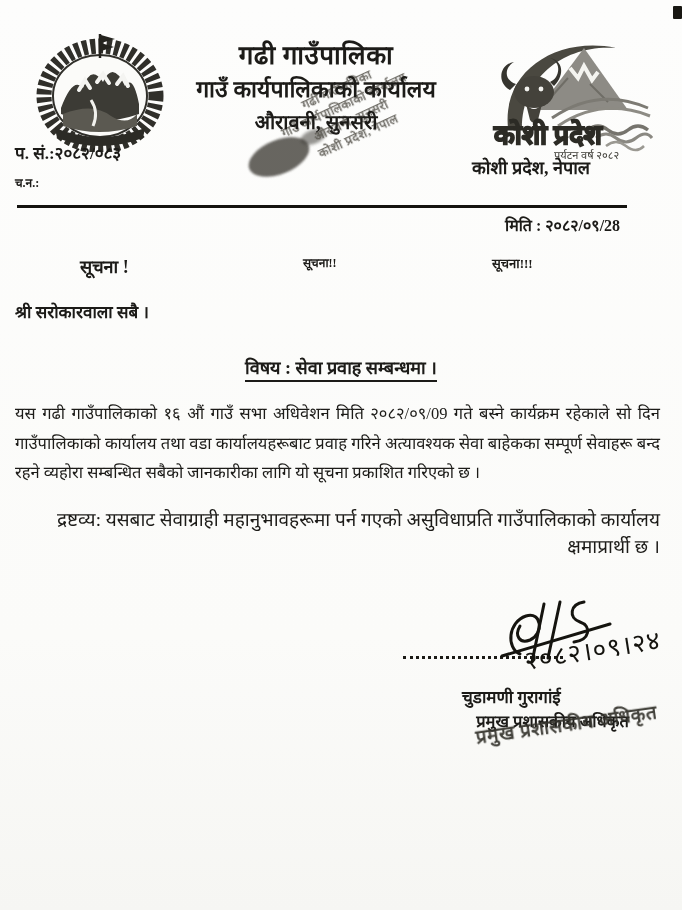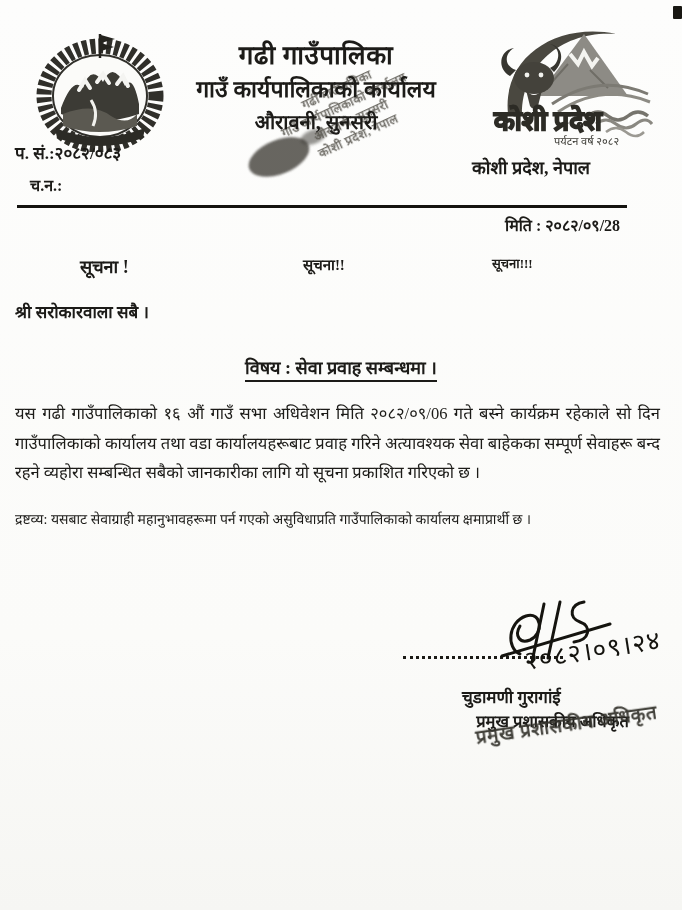--- a/index.html
+++ b/index.html
@@ -16,21 +16,21 @@
     overflow:hidden;
   }
   .abs{position:absolute;}
   .b{font-weight:bold;}
   
   .hdr-center{left:150px;right:200px;text-align:center;}
   .title1{top:36px;font-size:26px;letter-spacing:.5px;}
   .title2{top:72px;font-size:23px;}
   .title3{top:108px;font-size:20px;}
   .refno{left:15px;top:141px;font-size:17px;}
-  .chno{left:15px;top:174px;font-size:16px;margin-left:15px;}
+  .chno{left:15px;top:174px;font-size:12px;}
   .province{left:472px;top:155px;font-size:18px;}
   .rule{left:17px;top:205px;width:610px;height:3px;background:#14130f;}
   .dateline{top:214px;left:505px;width:125px;font-size:16px;}
   
   .stamp-center{
     left:236px;top:128px;width:215px;
     transform:rotate(-25deg);transform-origin:left top;
     color:rgba(84,82,74,.82);
     font-size:12.5px;line-height:17px;text-align:center;
     filter:blur(.35px);letter-spacing:.4px;font-weight:bold;
@@ -38,36 +38,36 @@
   .stamp-blob{
     left:247px;top:140px;width:64px;height:34px;border-radius:50%;
     background:rgba(66,64,58,.8);transform:rotate(-22deg);filter:blur(1.2px);
   }
   .stamp-blob2{
     left:300px;top:130px;width:26px;height:14px;border-radius:50%;
     background:rgba(66,64,58,.55);transform:rotate(-20deg);filter:blur(1.5px);
   }
   
   .notice1{left:80px;top:254px;font-size:18px;}
-  .notice2{left:303px;top:254px;font-size:15px;}
+  .notice2{left:303px;top:254px;font-size:12px;}
   .notice3{left:492px;top:254px;font-size:13px;}
   .addressee{left:15px;top:300px;font-size:17px;text-align:right;}
   .subject{
     left:141px;right:141px;top:355px;text-align:center;font-size:18px;
     }
   .subject span{
     border-bottom:2px solid #1c1b18;padding-bottom:2px;margin-top:35px;
   }
   .bodytext{
     left:15px;right:22px;top:399px;
     font-size:16.5px;line-height:29.5px;text-align:justify;
   }
   .notetext{
     left:15px;right:22px;top:506px;
-    font-size:14px;line-height:27px;
+    font-size:19px;line-height:27px;text-align:right;
   }
   
   .dotline{left:403px;top:632px;width:160px;border-bottom:3px dotted #1b1a16;height:24px;}
   .sig-svg{left:492px;top:596px;}
   .sig-name{left:462px;top:685px;width:180px;font-size:17px;}
   .sig-title{left:455px;top:709px;width:195px;text-align:center;font-size:16.5px;}
   .sig-stamp{
     left:474px;top:724px;width:200px;
     transform:rotate(-8deg);transform-origin:left top;
     font-size:19px;font-weight:bold;color:rgba(52,51,45,.92);
@@ -94,21 +94,21 @@
       <path d="M28,78 Q40,46 50,58 Q58,34 70,52 Q80,30 92,56 Q100,44 106,74 L106,84 Q66,98 28,84 Z" fill="#3c3b35"></path>
       <path d="M46,60 L52,50 L57,58 M64,52 L70,44 L76,53 M84,54 L90,46 L95,56" stroke="#f4f4f1" stroke-width="4" fill="none" stroke-linecap="round"></path>
 
       <path d="M30,84 Q60,72 78,86 Q94,96 104,84 L104,96 Q66,108 30,96 Z" fill="#5b5951"></path>
       <path d="M58,70 Q66,82 60,96" stroke="#f2f2ee" stroke-width="3" fill="none"></path>
 
       <path d="M22,98 Q67,116 112,98 L110,108 Q67,124 24,108 Z" fill="#2c2b26"></path>
     </svg>
   </div>
 
-  <div class="abs" style="left:492px;top:20px;">
+  <div class="abs" style="left:492px;top:34px;">
     <svg width="178" height="128" viewBox="0 0 178 128">
 
       <path d="M16,94 C10,36 66,2 124,14 C74,10 30,42 30,94 Z" fill="#4a4840"></path>
 
       <path d="M46,76 L92,14 L136,76 Z" fill="#8d8b85"></path>
       <path d="M78,34 L86,44 L92,32 L100,46 L106,38" stroke="#f4f4f0" stroke-width="4" fill="none"></path>
       <path d="M60,62 L76,44 M98,50 L116,68" stroke="#6f6d66" stroke-width="2" fill="none"></path>
 
       <path d="M60,84 C92,62 124,60 156,74" stroke="#7c7a73" stroke-width="3" fill="none"></path>
       <path d="M66,92 C96,72 128,70 158,82" stroke="#8d8b84" stroke-width="3" fill="none"></path>
@@ -152,21 +152,21 @@
   <div class="abs notice1 b">सूचना !</div>
   <div class="abs notice2 b">सूचना!!</div>
   <div class="abs notice3 b">सूचना!!!</div>
 
   <div class="abs addressee b">श्री सरोकारवाला सबै ।</div>
 
   <div class="abs subject b">
     <span>विषय : सेवा प्रवाह सम्बन्धमा ।</span>
   </div>
 
-  <div class="abs bodytext">यस गढी गाउँपालिकाको १६ औं गाउँ सभा अधिवेशन मिति २०८२/०९/06 गते बस्ने कार्यक्रम रहेकाले सो दिन गाउँपालिकाको कार्यालय तथा वडा कार्यालयहरूबाट प्रवाह गरिने अत्यावश्यक सेवा बाहेकका सम्पूर्ण सेवाहरू बन्द रहने व्यहोरा सम्बन्धित सबैको जानकारीका लागि यो सूचना प्रकाशित गरिएको छ ।</div>
+  <div class="abs bodytext">यस गढी गाउँपालिकाको १६ औं गाउँ सभा अधिवेशन मिति २०८२/०९/09 गते बस्ने कार्यक्रम रहेकाले सो दिन गाउँपालिकाको कार्यालय तथा वडा कार्यालयहरूबाट प्रवाह गरिने अत्यावश्यक सेवा बाहेकका सम्पूर्ण सेवाहरू बन्द रहने व्यहोरा सम्बन्धित सबैको जानकारीका लागि यो सूचना प्रकाशित गरिएको छ ।</div>
 
   <div class="abs notetext">द्रष्टव्य: यसबाट सेवाग्राही महानुभावहरूमा पर्न गएको असुविधाप्रति गाउँपालिकाको कार्यालय क्षमाप्रार्थी छ ।</div>
 
   <div class="abs dotline"></div>
   <div class="abs sig-svg">
     <svg width="190" height="96" viewBox="0 0 190 96">
       <g stroke="#15140f" stroke-width="3" fill="none" stroke-linecap="round">
 
         <path d="M28,58 C14,52 16,26 34,20 C50,15 52,38 38,44 C28,48 22,40 28,30"></path>
 

